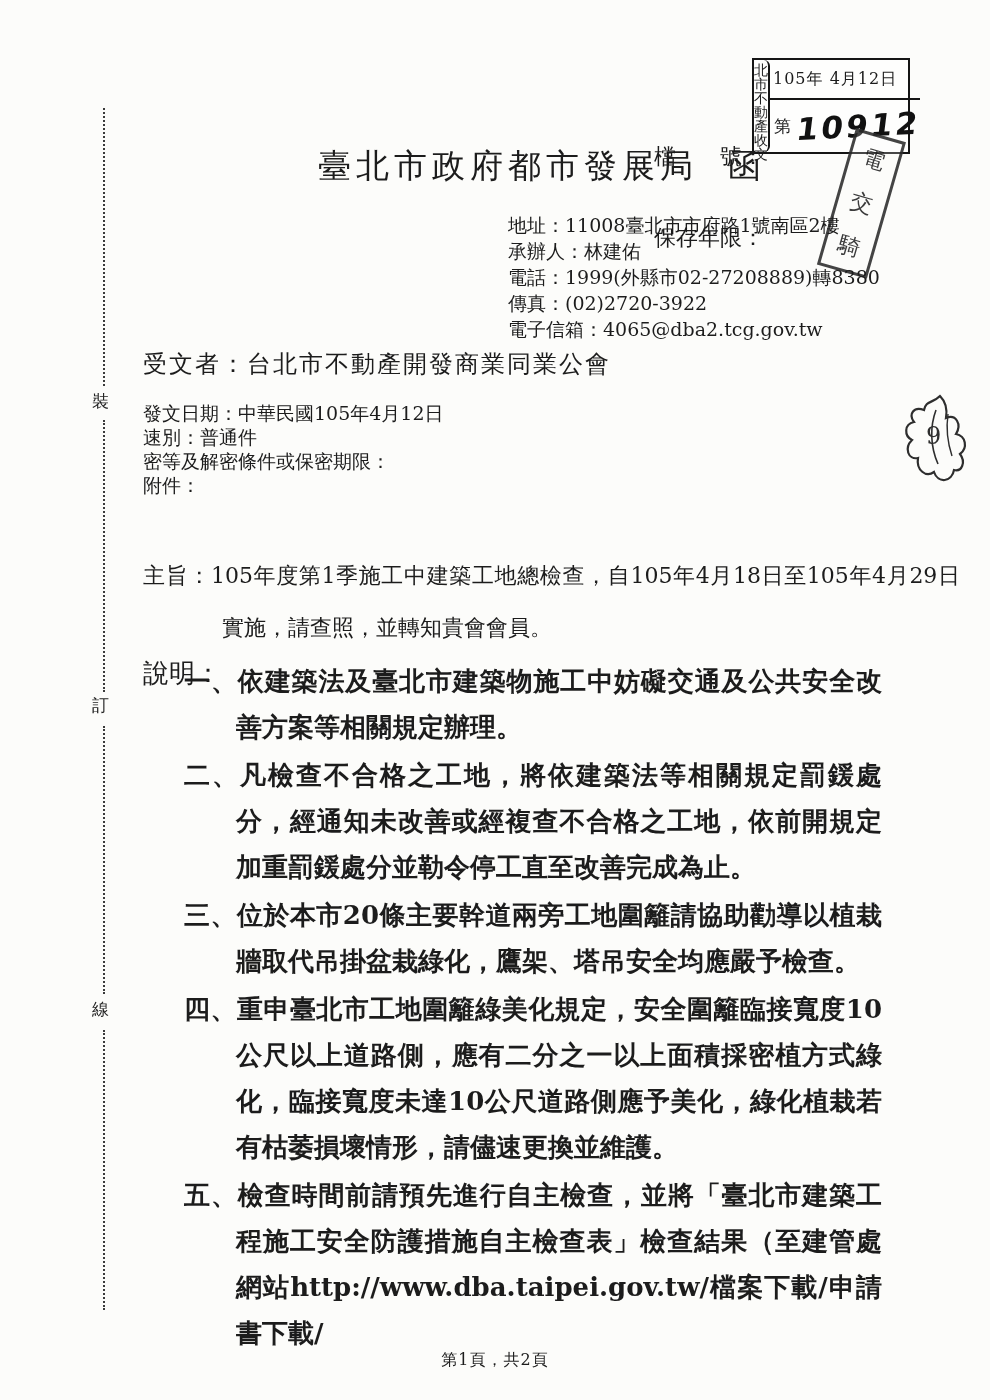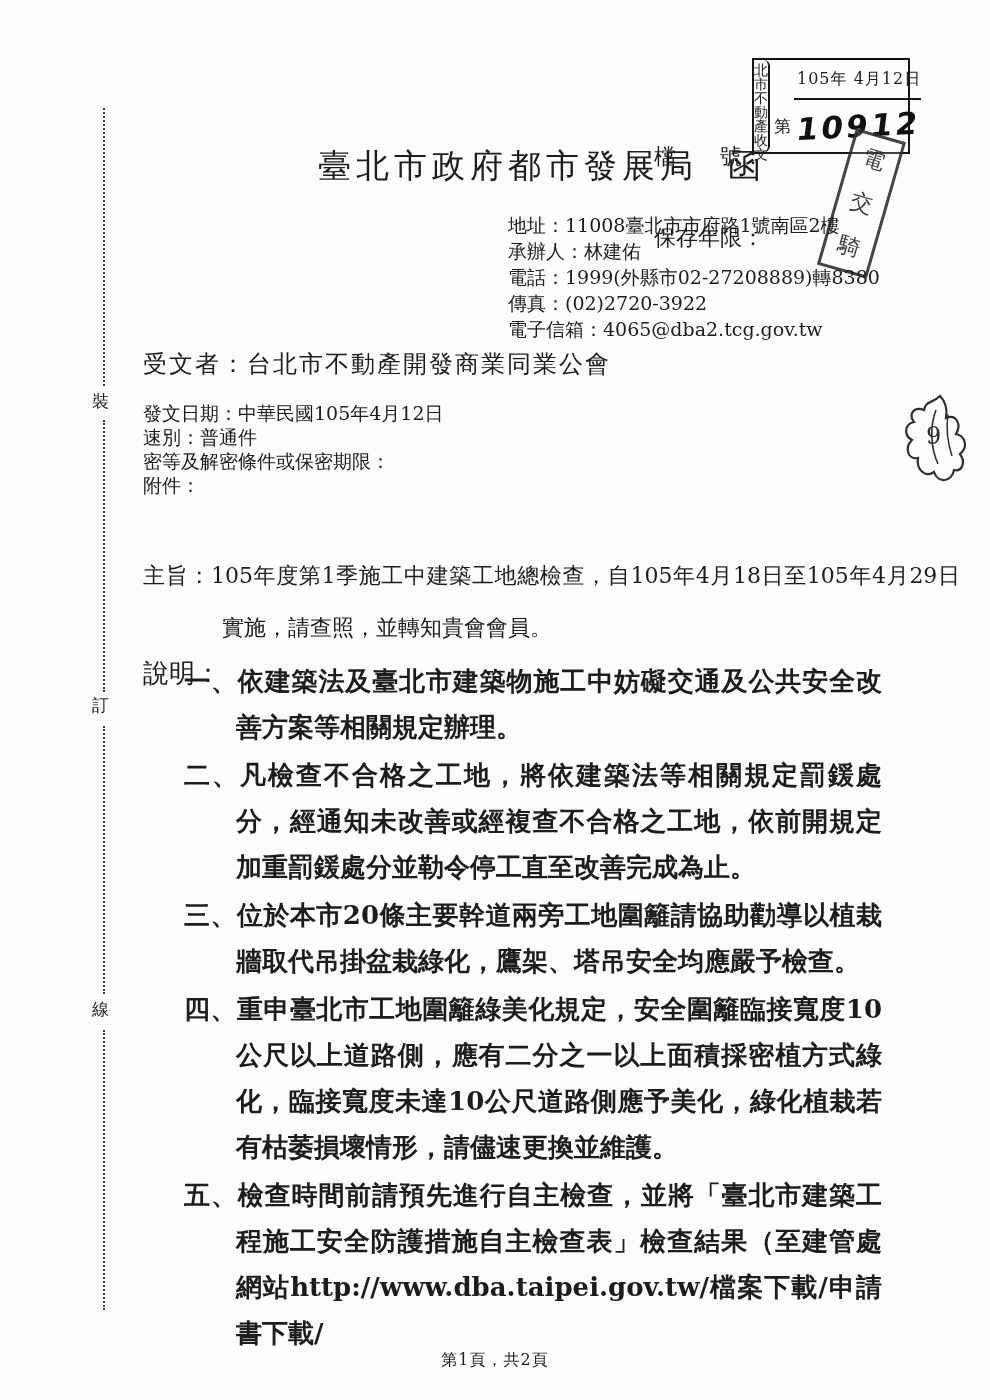--- a/index.html
+++ b/index.html
@@ -27,21 +27,21 @@
   }
   .stamp-org {
     width:46px; border-right:2px solid #151515;
     display:flex; flex-direction:column; justify-content:space-around;
     text-align:center; font-size:14px; line-height:1; padding:3px 0;border-radius:6px;
   }
   .stamp-right { flex:1; display:flex; flex-direction:column; }
   .stamp-date {
     height:38px; border-bottom:2px solid #151515;
     font-size:16px; display:flex; align-items:center; padding-left:3px;
-    letter-spacing:1px; white-space:nowrap;margin-left:24px;
+    letter-spacing:1px; white-space:nowrap;
   }
   .stamp-number-row { flex:1; display:flex; align-items:center; padding-left:4px; }
   .stamp-number-prefix { font-size:17px; }
   .stamp-number {
     font-size:31px; margin-left:6px; letter-spacing:3px;
     transform:skewX(-10deg) rotate(-3deg); font-weight:bold; color:#111;
     font-family:"DejaVu Sans","Liberation Sans",sans-serif;
   }
 
   

